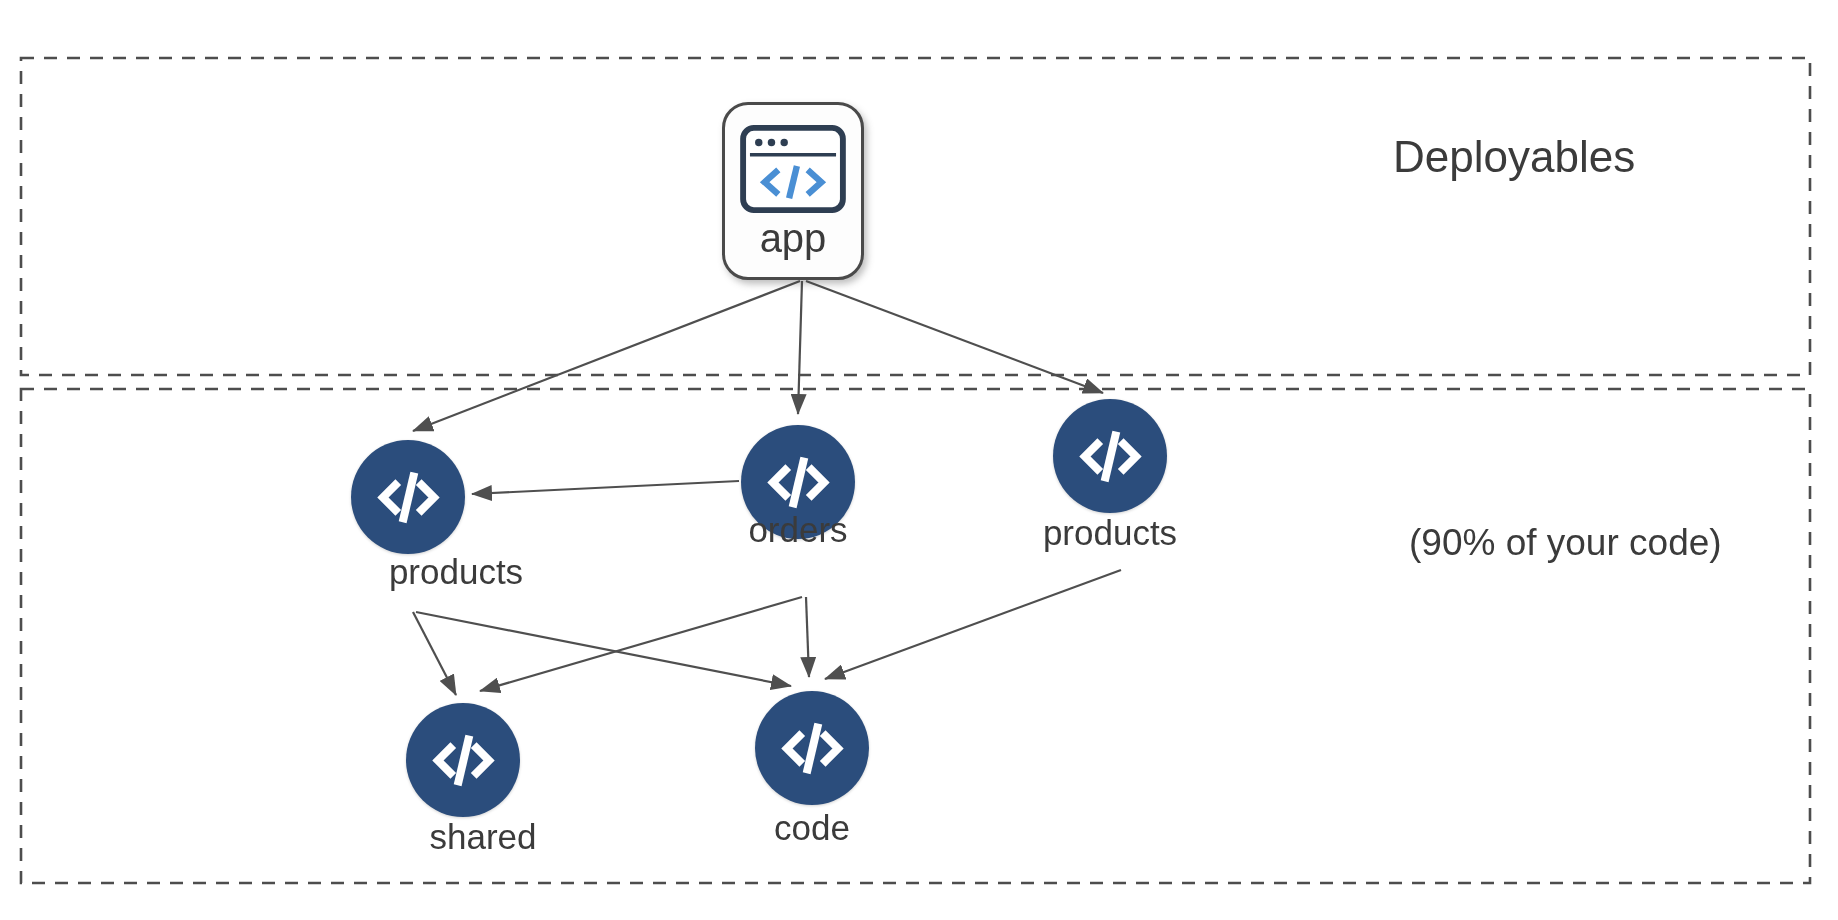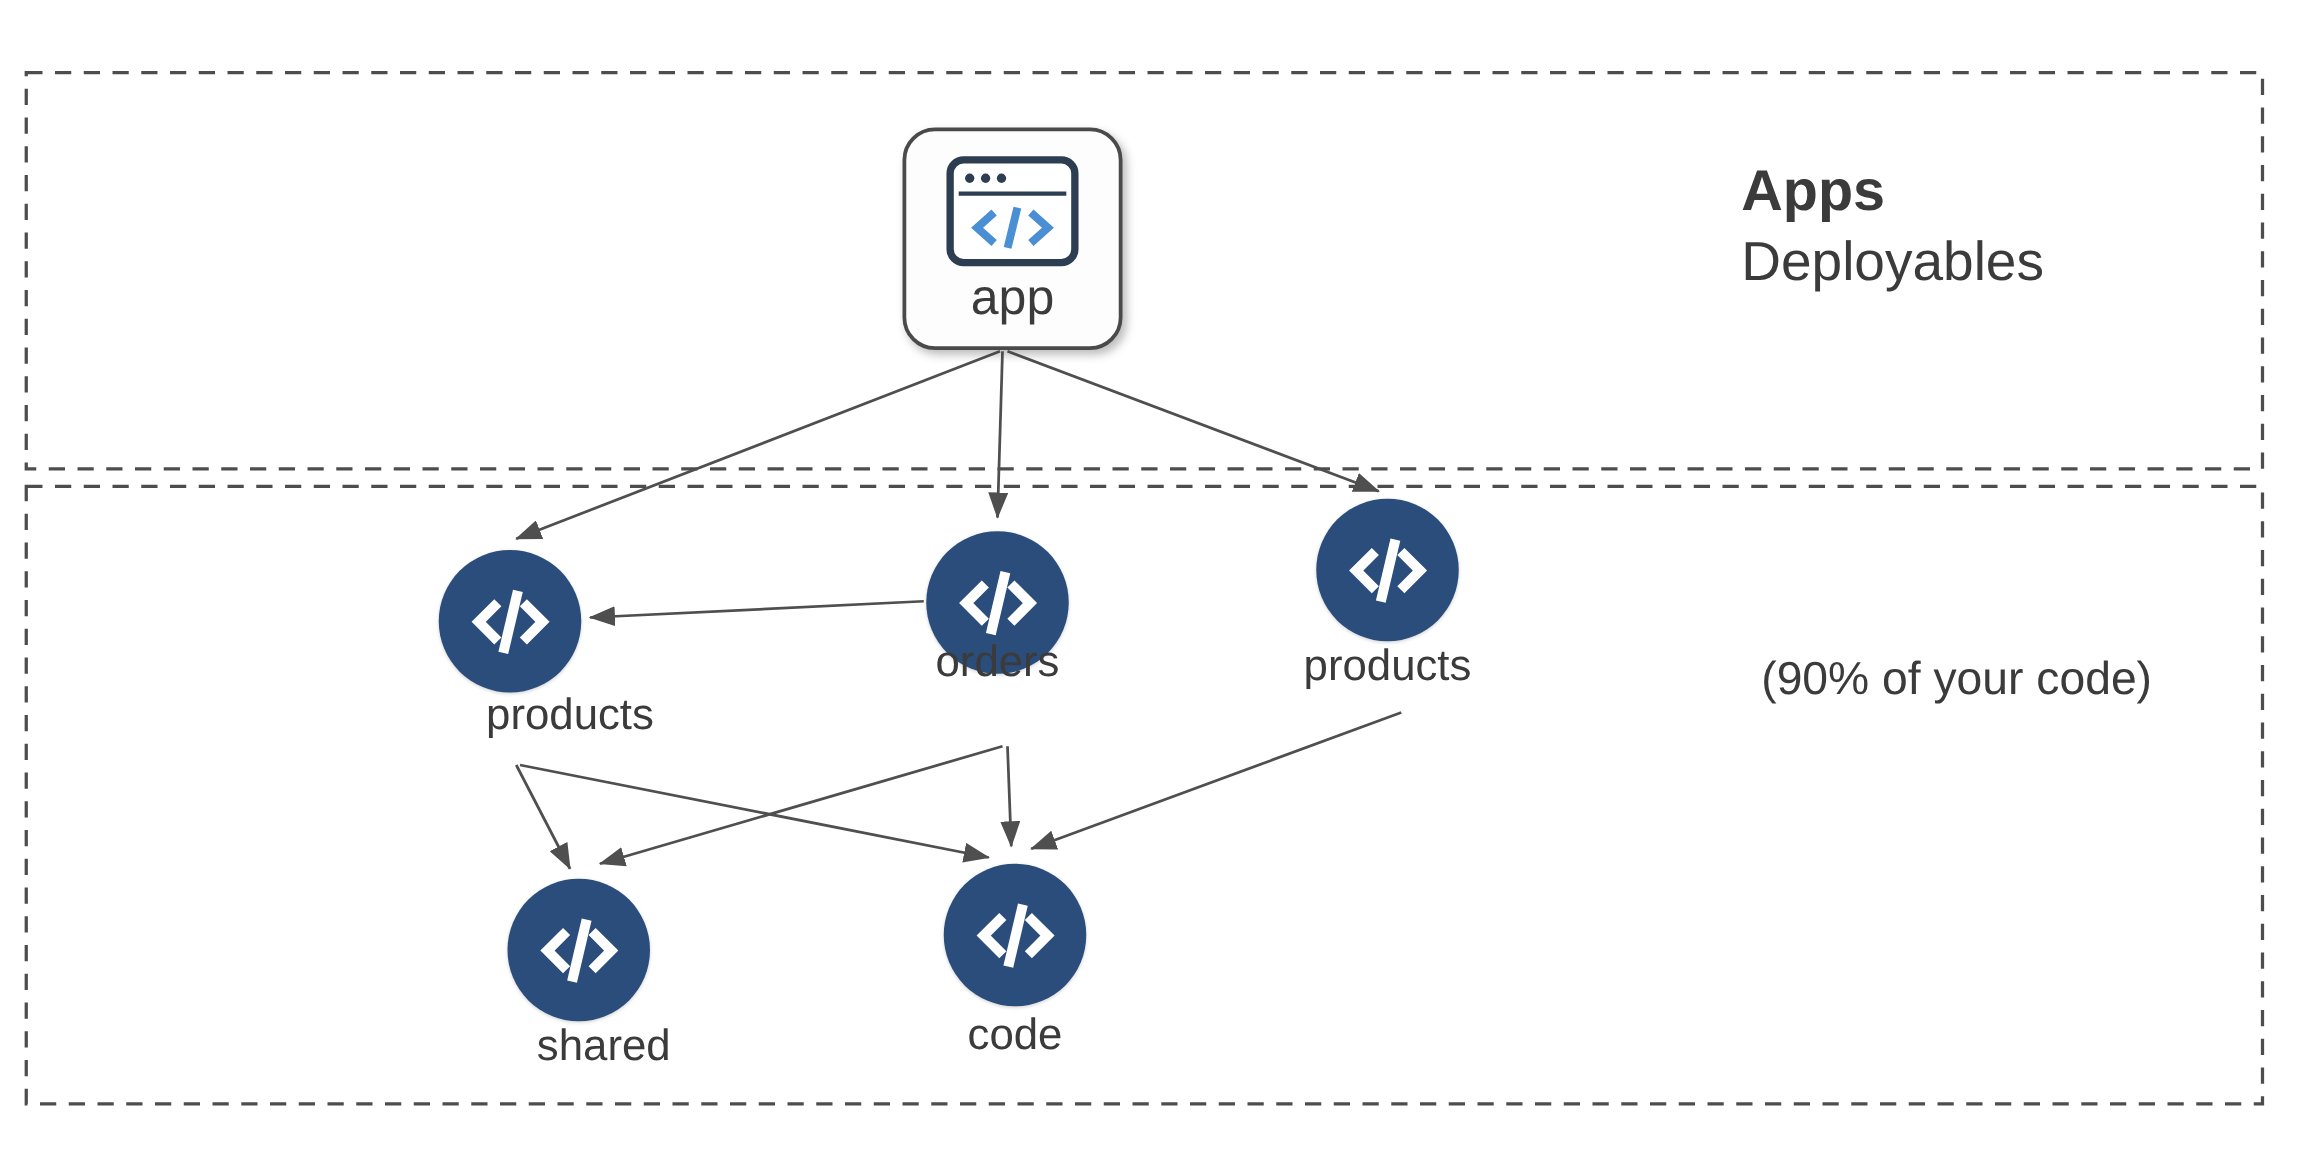--- a/index.html
+++ b/index.html
@@ -81,21 +81,21 @@
         <line x1="739" y1="481" x2="472" y2="494" stroke="#4f4f4f" stroke-width="2.2" marker-end="url(#arrowhead)"></line>
         <line x1="413" y1="612" x2="456" y2="695" stroke="#4f4f4f" stroke-width="2.2" marker-end="url(#arrowhead)"></line>
         <line x1="416" y1="612" x2="791" y2="686" stroke="#4f4f4f" stroke-width="2.2" marker-end="url(#arrowhead)"></line>
         <line x1="802" y1="597" x2="480" y2="691" stroke="#4f4f4f" stroke-width="2.2" marker-end="url(#arrowhead)"></line>
         <line x1="806" y1="597" x2="809" y2="677" stroke="#4f4f4f" stroke-width="2.2" marker-end="url(#arrowhead)"></line>
         <line x1="1121" y1="570" x2="825" y2="679" stroke="#4f4f4f" stroke-width="2.2" marker-end="url(#arrowhead)"></line>
       </g>
   </svg>
 
   <div id="node-layer">
-      <div class="app-card" style="left: 722px; top: 102px; width: 176px; height: 178px;">
+      <div class="app-card" style="left: 722px; top: 102px; width: 142px; height: 178px;">
   <span class="browser-icon-wrap">
     <svg viewBox="0 0 110 92" aria-hidden="true">
       <rect x="4" y="4" width="102" height="84" rx="11" fill="#ffffff" stroke="#2e3e52" stroke-width="6"></rect>
       <circle cx="20" cy="19" r="3.8" fill="#2e3e52"></circle>
       <circle cx="33" cy="19" r="3.8" fill="#2e3e52"></circle>
       <circle cx="46" cy="19" r="3.8" fill="#2e3e52"></circle>
       <line x1="11" y1="31.5" x2="99" y2="31.5" stroke="#2e3e52" stroke-width="3.5"></line>
       <polyline points="40,47 26,59.5 40,72" fill="none" stroke="#4a8fd4" stroke-width="6.5"></polyline>
       <polyline points="70,47 84,59.5 70,72" fill="none" stroke="#4a8fd4" stroke-width="6.5"></polyline>
       <line x1="59" y1="43" x2="51" y2="76" stroke="#4a8fd4" stroke-width="6.5"></line>
@@ -139,21 +139,20 @@
   <svg viewBox="0 0 100 100" aria-hidden="true">
     <polyline points="36,29 15,50 36,71" fill="none" stroke="#ffffff" stroke-width="11"></polyline>
     <polyline points="64,29 85,50 64,71" fill="none" stroke="#ffffff" stroke-width="11"></polyline>
     <line x1="58" y1="16" x2="42" y2="84" stroke="#ffffff" stroke-width="11"></line>
   </svg>
 </div>
       <div class="node-label" style="left: 812px; top: 810px;">code</div>
     </div>
 
   <div class="section-labels" id="apps-labels">
-    <div class="title">Apps</div>
     <div class="subtitle">Deployables</div>
   </div>
 
   <div class="section-labels" id="libs-labels">
     <div class="subtitle">(90% of your code)</div>
   </div>
 
 </div>
 
 </body></html>

